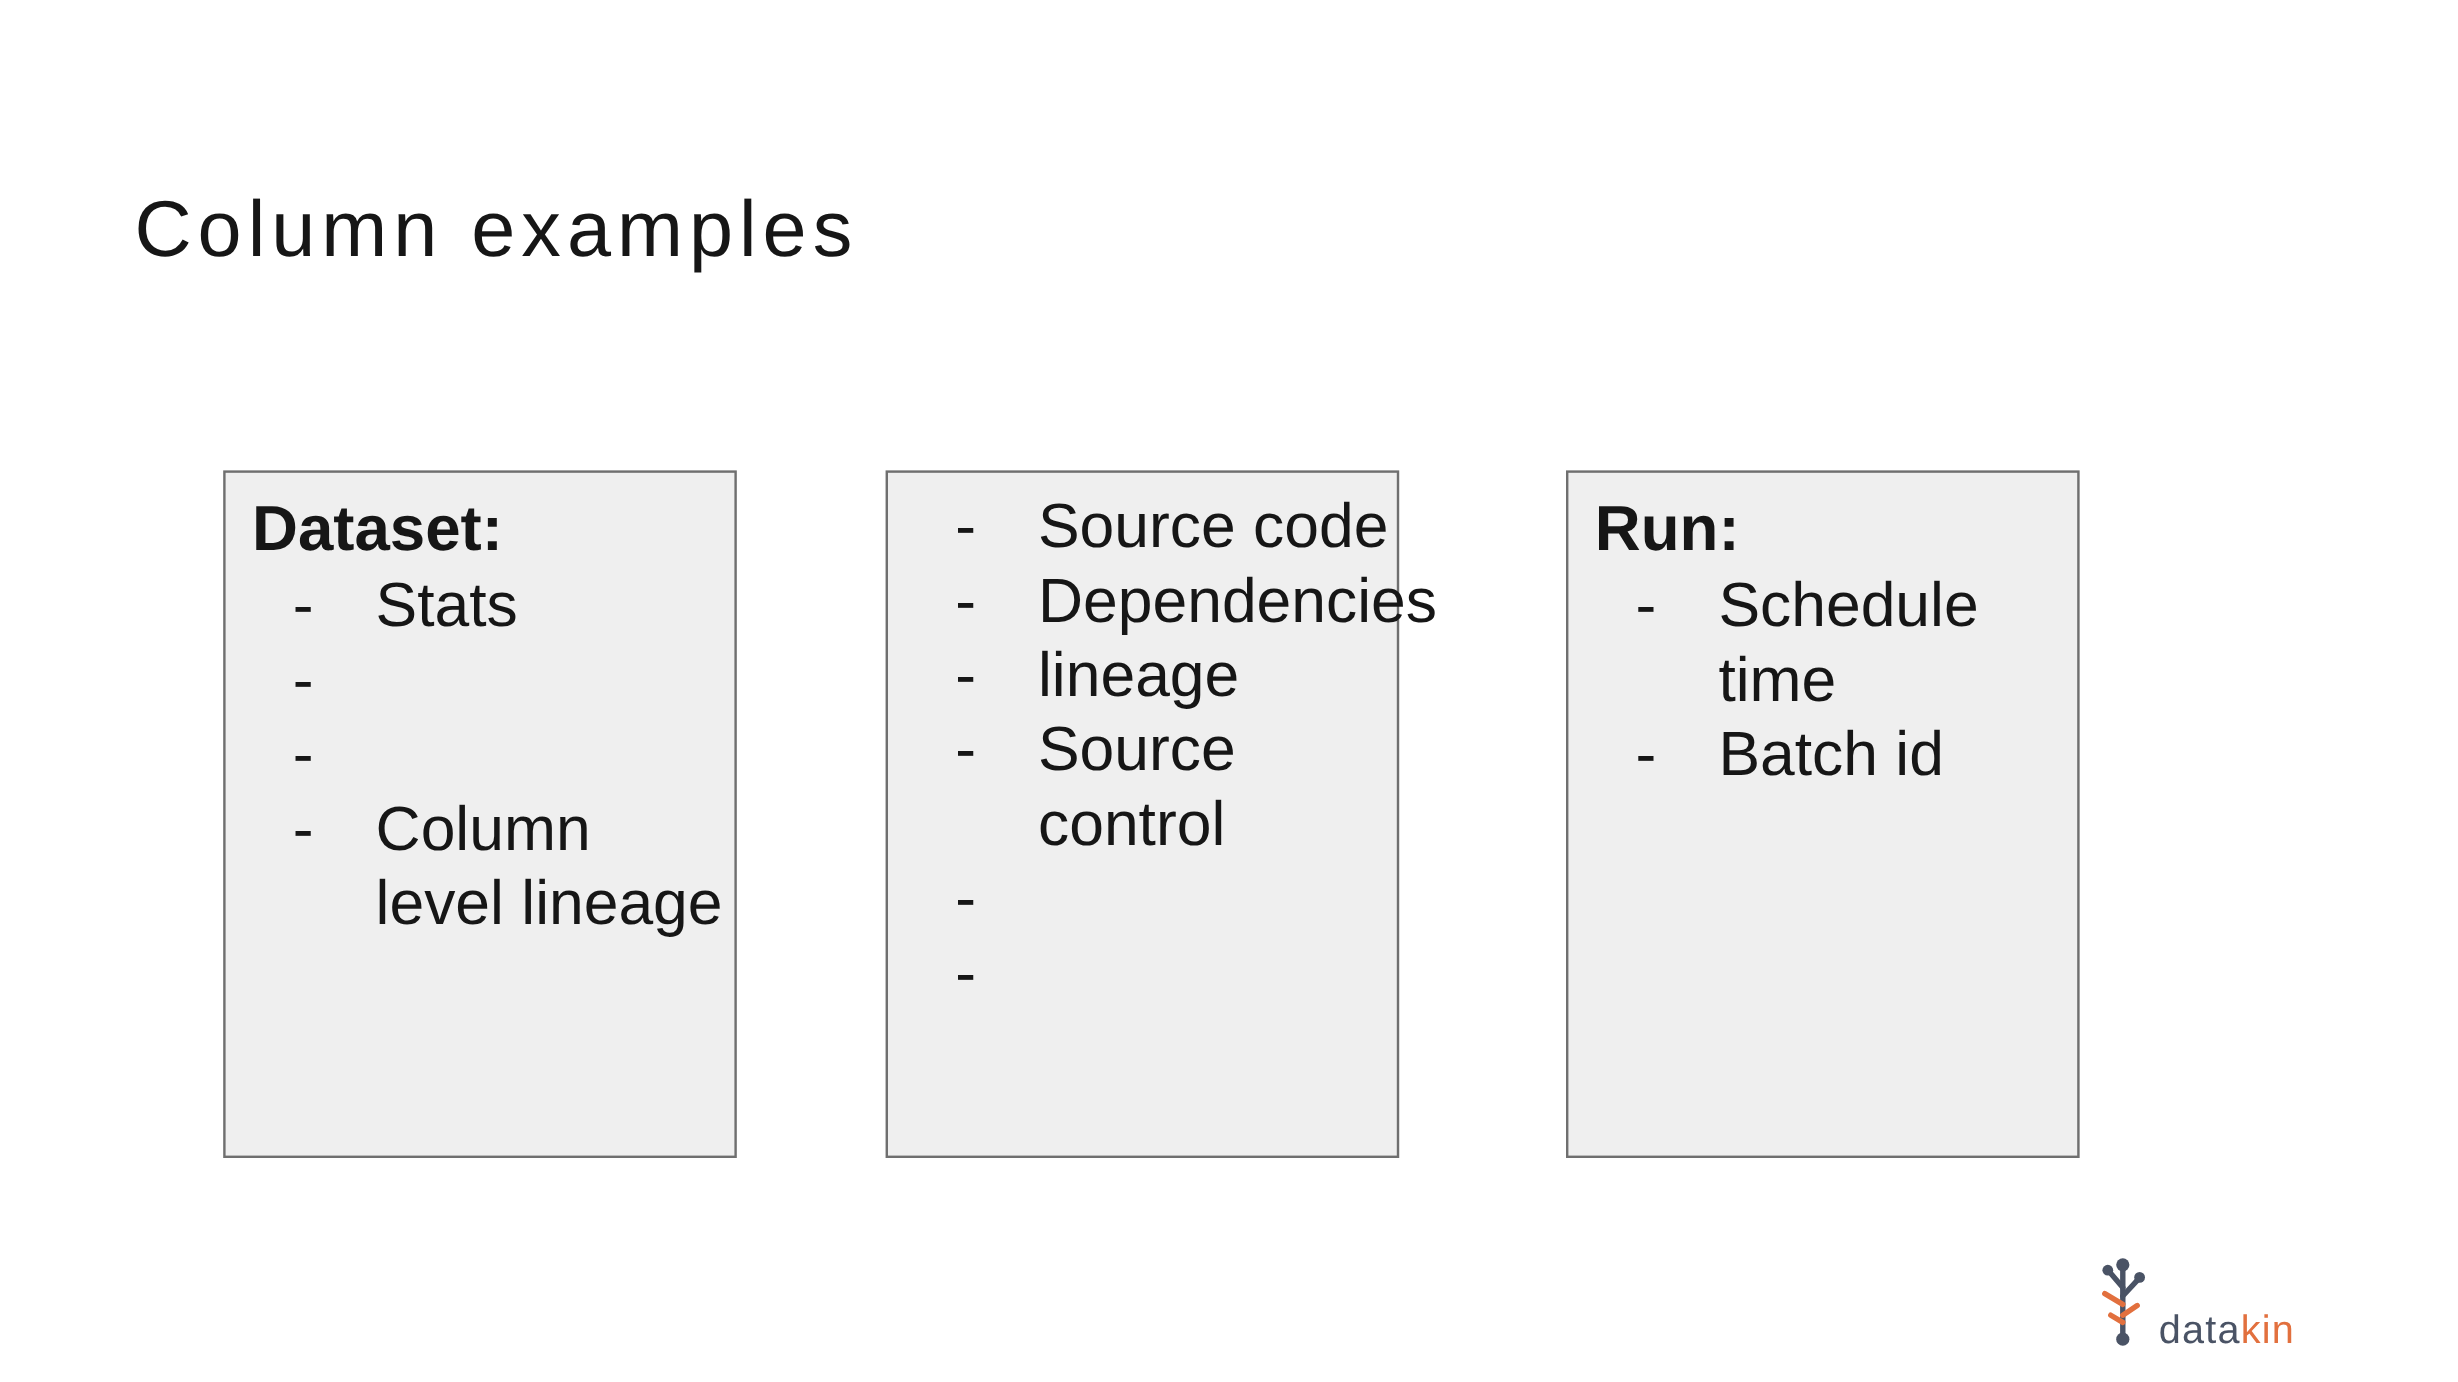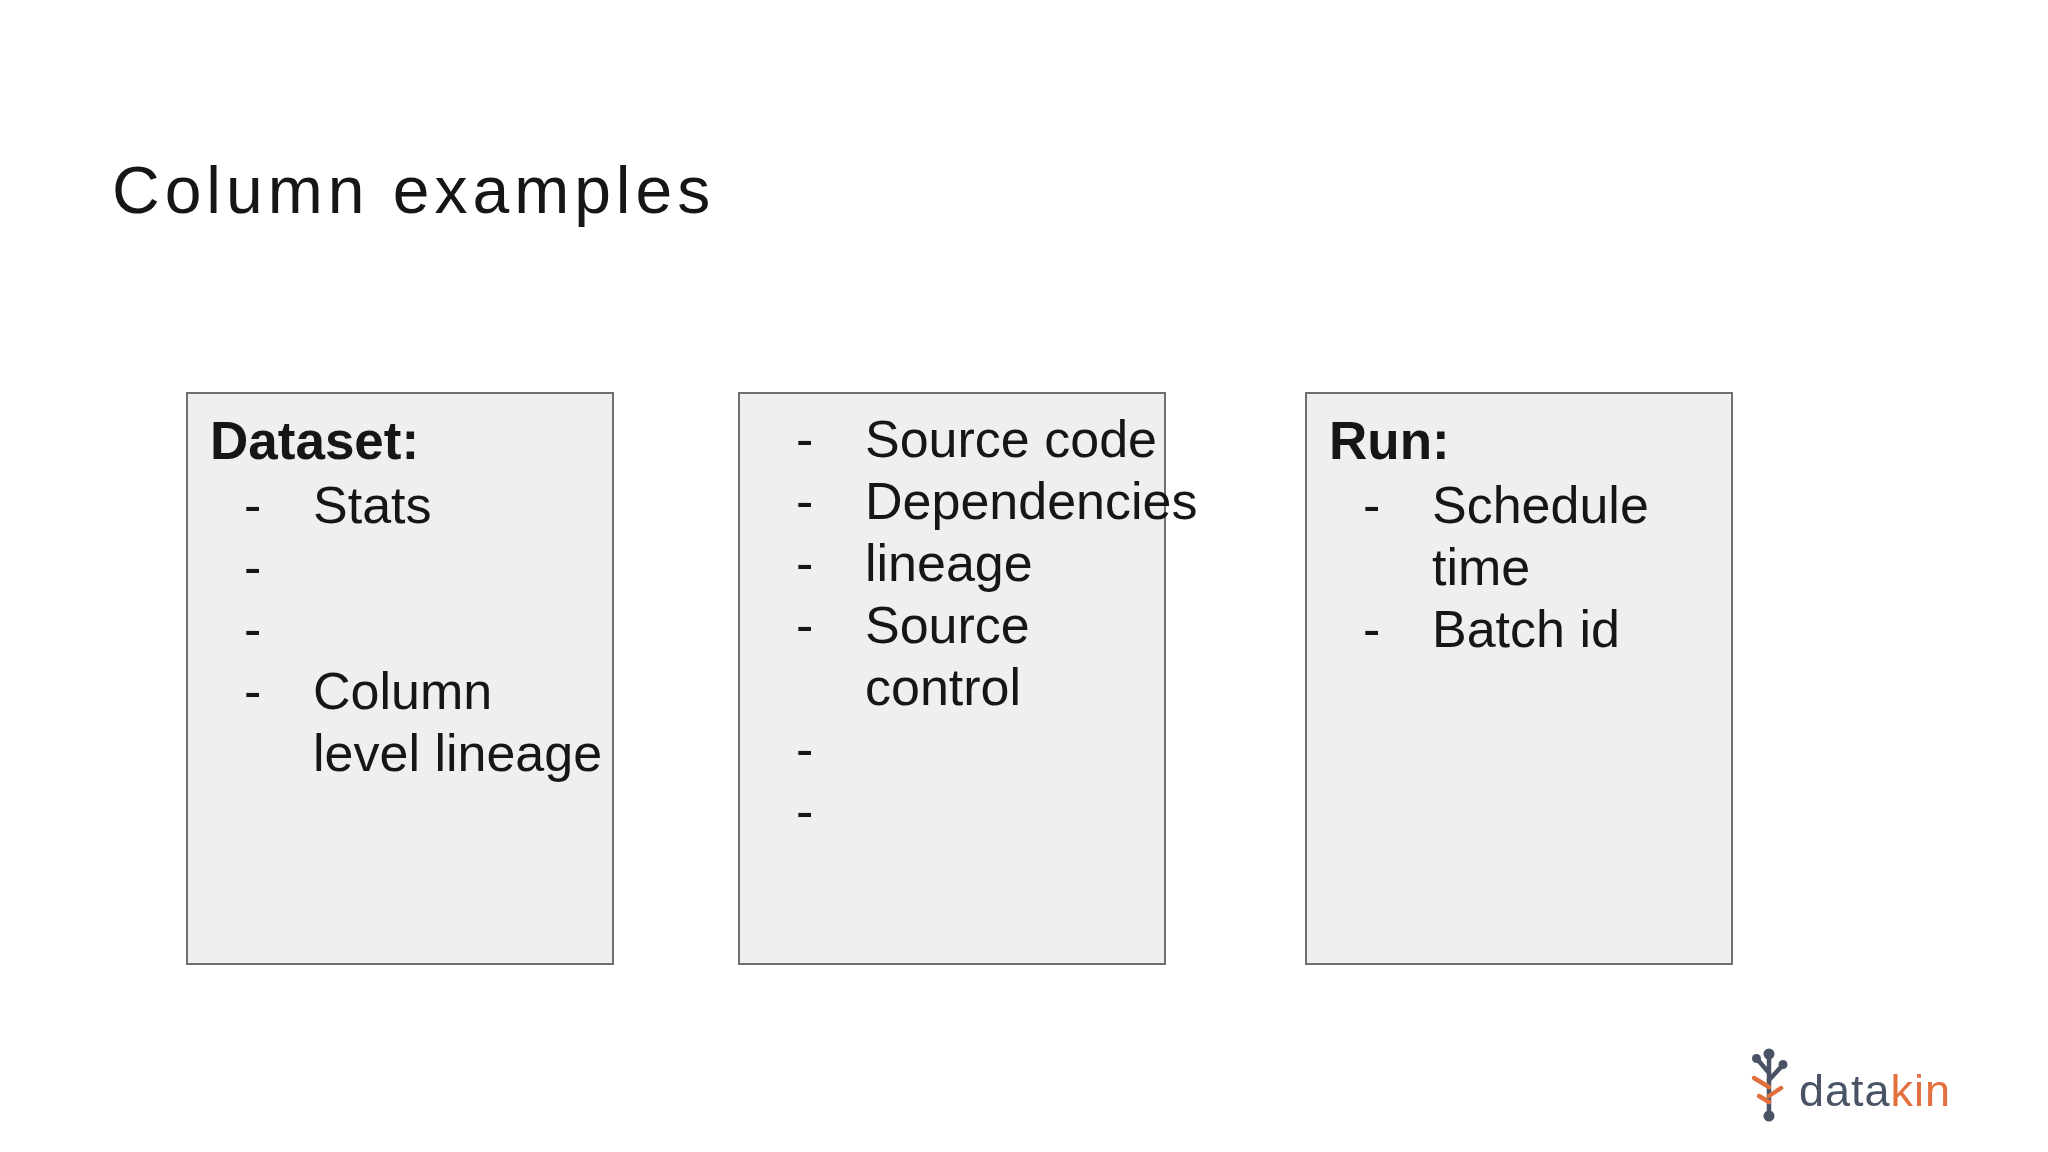--- a/index.html
+++ b/index.html
@@ -68,24 +68,23 @@
     position: absolute;
     left: 1746px;
     top: 1046px;
     height: 78px;
     display: flex;
     align-items: flex-end;
     gap: 7px;
   }
   .logo-icon { display: block; }
   .logo-word {
-    font-size: 45px;
+    font-size: 33px;
     line-height: 1;
     letter-spacing: 1px;
-    margin-bottom: 11px;
     white-space: nowrap;
   }
   .logo-data { color: var(--logo-primary); }
   .logo-kin  { color: var(--logo-accent); }
 </style>
 </head>
 <body>
 
 <h1 class="slide-title">Column examples</h1>
 

